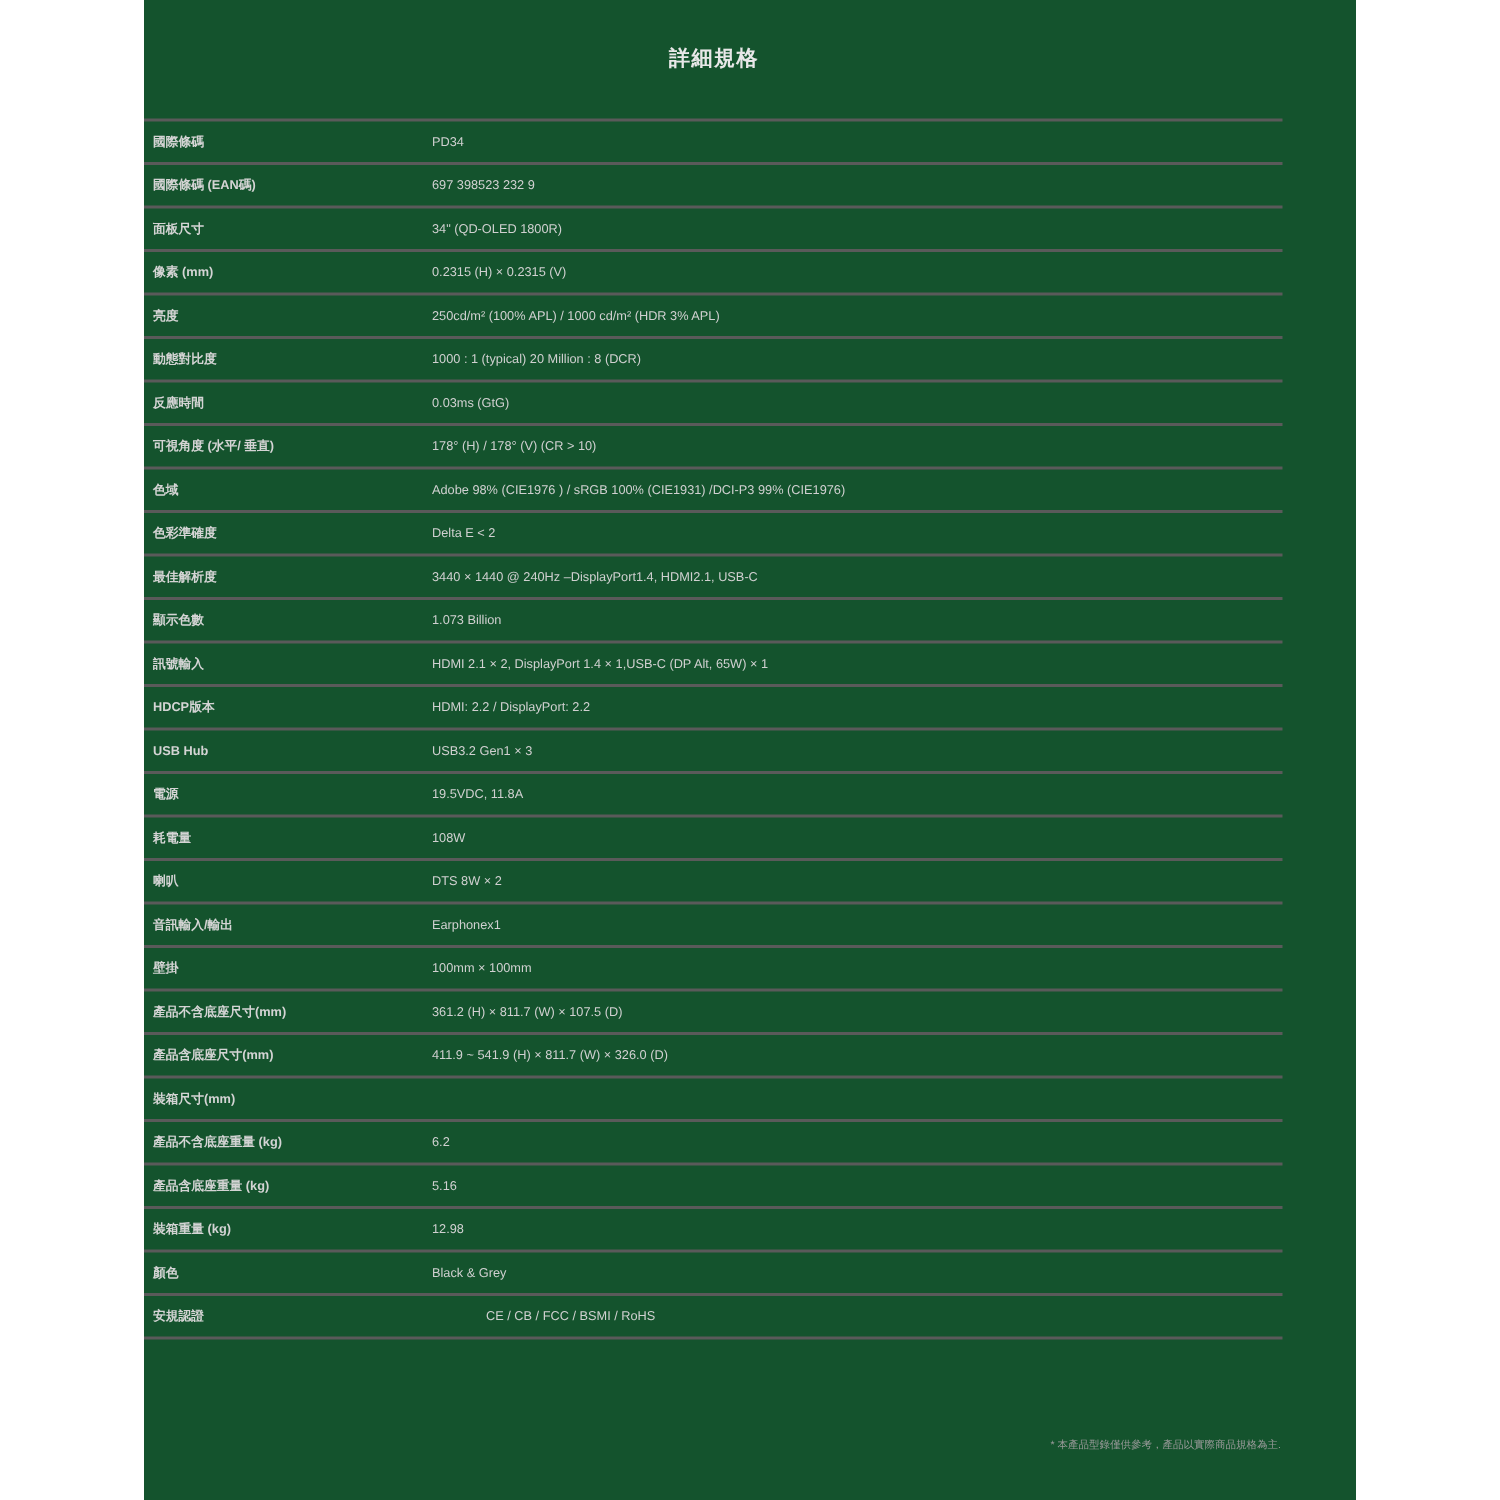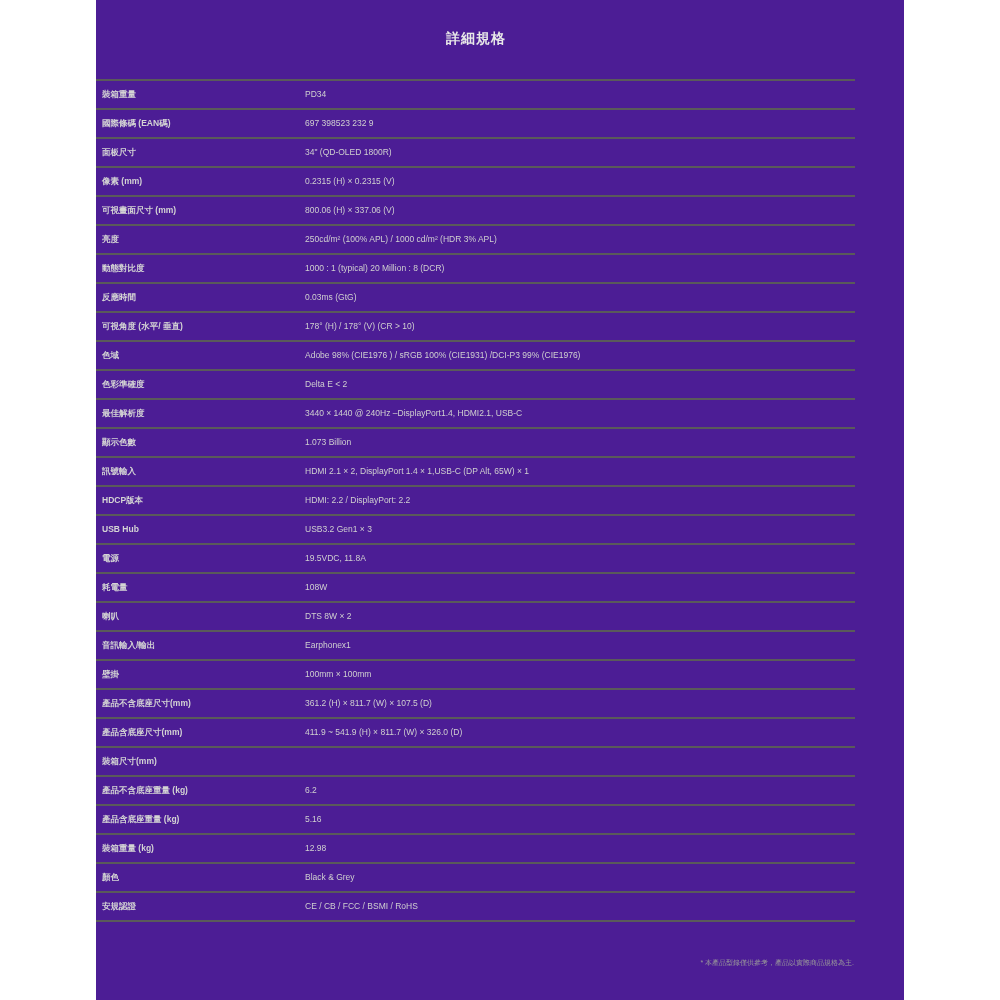--- a/index.html
+++ b/index.html
@@ -9,21 +9,21 @@
       width: 1000px;
       height: 1000px;
       overflow: hidden;
     }
     .panel {
       position: absolute;
       left: 96px;
       top: 0;
       width: 808px;
       height: 1000px;
-      background: #4c1d95;
+      background: #14532d;
       color: #d8d8d8;
       font-family: "Liberation Sans", "DejaVu Sans", sans-serif;
     }
     .title {
       position: absolute;
       top: 30px;
       left: 0;
       width: 760px;
       text-align: center;
       font-size: 14px;
@@ -40,69 +40,65 @@
     .row {
       height: 27px;
       border-top: 2px solid #5a5a5a;
       display: flex;
       align-items: center;
       font-size: 8.5px;
       line-height: 1;
     }
     .row:last-child {
       border-bottom: 2px solid #5a5a5a;
+      gap: 36px;
     }
     .label {
       width: 192px;
       padding-left: 6px;
       box-sizing: border-box;
       color: #d4d4d4;
       font-weight: bold;
       white-space: nowrap;
     }
     .value {
       flex: 1;
       color: #d0d0d0;
       white-space: nowrap;
-      margin-left: 17px;
     }
     .footnote {
       position: absolute;
       top: 958px;
       right: 50px;
       font-size: 7px;
       color: #9a9a9a;
     }
   </style>
 </head>
 <body>
 
 <div class="panel">
   <div class="title">詳細規格</div>
 
   <div class="spec-table">
     <div class="row">
-      <span class="label">裝箱重量</span>
+      <span class="label">國際條碼</span>
       <span class="value">PD34</span>
     </div>
     <div class="row">
       <span class="label">國際條碼 (EAN碼)</span>
       <span class="value">697 398523 232 9</span>
     </div>
     <div class="row">
       <span class="label">面板尺寸</span>
       <span class="value">34" (QD-OLED 1800R)</span>
     </div>
     <div class="row">
       <span class="label">像素 (mm)</span>
       <span class="value">0.2315 (H) × 0.2315 (V)</span>
-    </div>
-    <div class="row">
-      <span class="label">可視畫面尺寸 (mm)</span>
-      <span class="value">800.06 (H) × 337.06 (V)</span>
     </div>
     <div class="row">
       <span class="label">亮度</span>
       <span class="value">250cd/m² (100% APL) / 1000 cd/m² (HDR 3% APL)</span>
     </div>
     <div class="row">
       <span class="label">動態對比度</span>
       <span class="value">1000 : 1 (typical) 20 Million : 8 (DCR)</span>
     </div>
     <div class="row">

